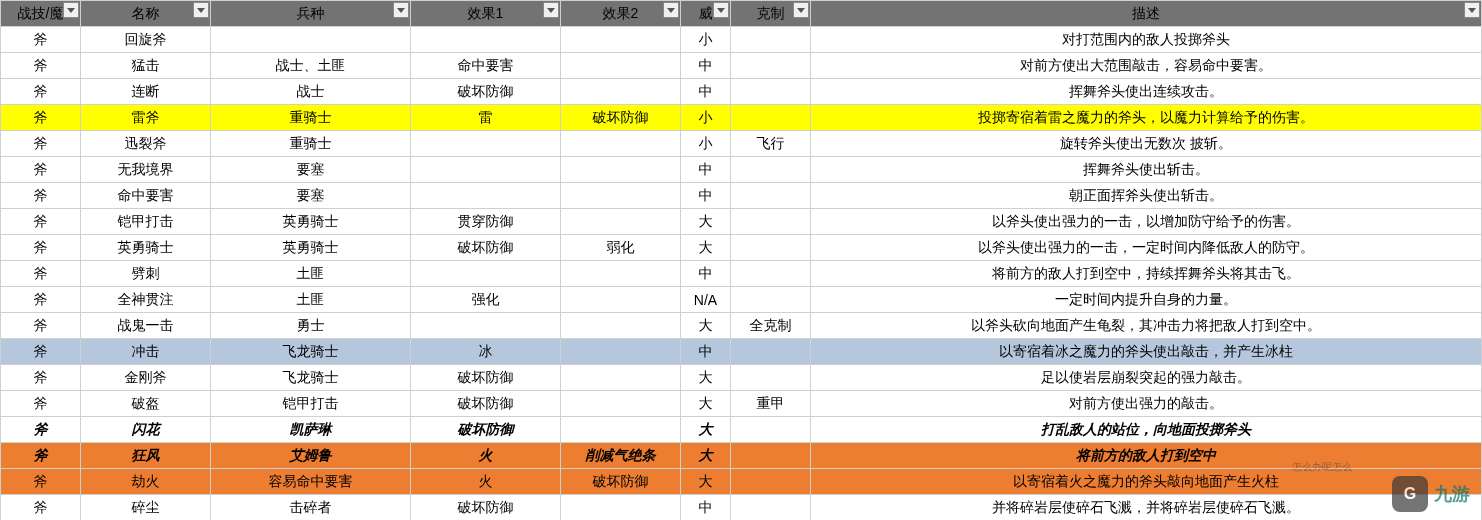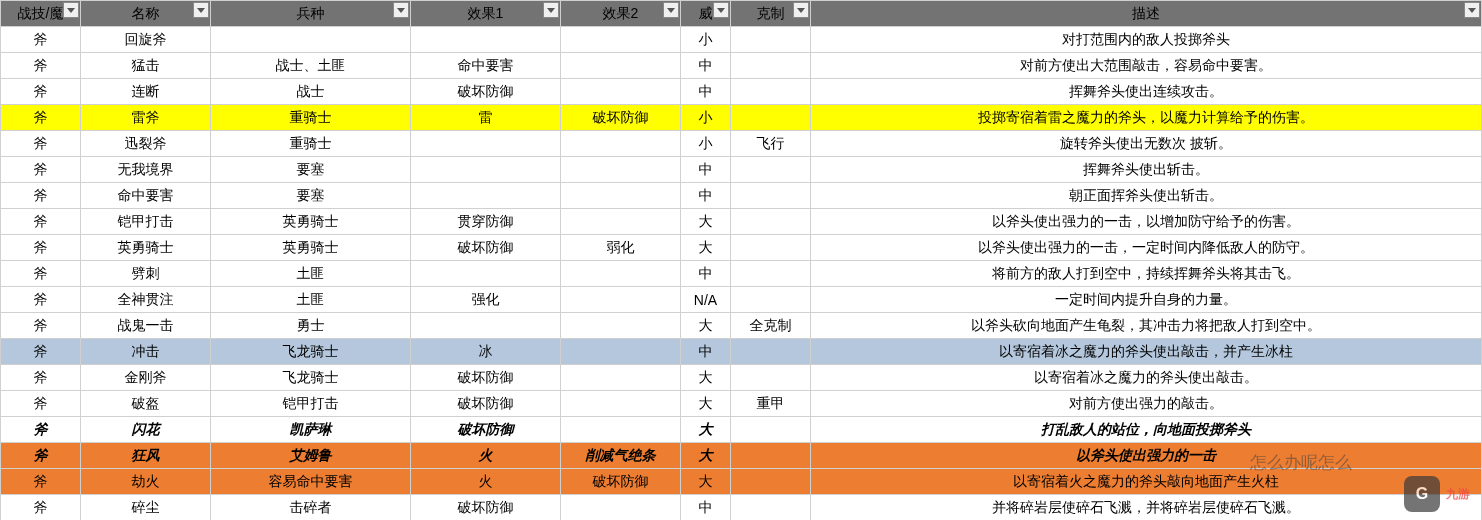--- a/index.html
+++ b/index.html
@@ -17,22 +17,22 @@
 .col-troop { width: 200px; }
 .col-eff1 { width: 150px; }
 .col-eff2 { width: 120px; }
 .col-pow { width: 50px; }
 .col-counter { width: 80px; }
 .col-desc { width: auto; }
 .filter-btn { position: absolute; right: 1px; top: 1px; width: 16px; height: 16px; border: 1px solid #888; background: #f0f0f0; display: flex; align-items: center; justify-content: center; }
 .filter-btn svg { width: 8px; height: 5px; }
 .watermark { position: fixed; right: 12px; bottom: 8px; opacity: 0.7; display: flex; align-items: center; gap: 6px; }
 .watermark .logo { width: 36px; height: 36px; background: #3a3a3a; border-radius: 8px; display:flex; align-items:center; justify-content:center; color:#fff; font-weight:bold; font-size:16px;}
-.watermark .txt { font-size: 12px; color:#ef4444; font-weight:bold;}
-.overlay-text { position:fixed; right: 130px; bottom: 46px; color:#444; font-size:17px; opacity:0.55;}
+.watermark .txt { font-size: 18px; color:#0f766e; font-weight:bold;}
+.overlay-text { position:fixed; right: 130px; bottom: 46px; color:#444; font-size:10px; opacity:0.55;}
 </style>
 </head>
 <body>
 
 <div class="table">
   <div class="row header" id="hdr">
       <div class="cell col-tech"><span>战技/魔</span><div class="filter-btn">
           <svg viewBox="0 0 8 5">
             <path d="M0 0 L4 5 L8 0 Z" fill="#555"></path>
           </svg>
@@ -204,21 +204,21 @@
       <div class="cell col-desc"><span>以寄宿着冰之魔力的斧头使出敲击，并产生冰柱</span></div>
     </div>
     <div class="row ">
       <div class="cell col-tech"><span>斧</span></div>
       <div class="cell col-name"><span>金刚斧</span></div>
       <div class="cell col-troop"><span>飞龙骑士</span></div>
       <div class="cell col-eff1"><span>破坏防御</span></div>
       <div class="cell col-eff2"><span></span></div>
       <div class="cell col-pow"><span>大</span></div>
       <div class="cell col-counter"><span></span></div>
-      <div class="cell col-desc"><span>以寄宿着冰之魔力的斧头使出敲击。</span></div>
+      <div class="cell col-desc"><span>足以使岩层崩裂突起的强力敲击。</span></div>
     </div>
     <div class="row ">
       <div class="cell col-tech"><span>斧</span></div>
       <div class="cell col-name"><span>破盔</span></div>
       <div class="cell col-troop"><span>铠甲打击</span></div>
       <div class="cell col-eff1"><span>破坏防御</span></div>
       <div class="cell col-eff2"><span></span></div>
       <div class="cell col-pow"><span>大</span></div>
       <div class="cell col-counter"><span>重甲</span></div>
       <div class="cell col-desc"><span>对前方使出强力的敲击。</span></div>
@@ -234,21 +234,21 @@
       <div class="cell col-desc"><span>打乱敌人的站位，向地面投掷斧头</span></div>
     </div>
     <div class="row row-orange bold">
       <div class="cell col-tech"><span>斧</span></div>
       <div class="cell col-name"><span>狂风</span></div>
       <div class="cell col-troop"><span>艾姆鲁</span></div>
       <div class="cell col-eff1"><span>火</span></div>
       <div class="cell col-eff2"><span>削减气绝条</span></div>
       <div class="cell col-pow"><span>大</span></div>
       <div class="cell col-counter"><span></span></div>
-      <div class="cell col-desc"><span>以斧头使出强力的一击</span></div>
+      <div class="cell col-desc"><span>将前方的敌人打到空中</span></div>
     </div>
     <div class="row row-orange">
       <div class="cell col-tech"><span>斧</span></div>
       <div class="cell col-name"><span>劫火</span></div>
       <div class="cell col-troop"><span>容易命中要害</span></div>
       <div class="cell col-eff1"><span>火</span></div>
       <div class="cell col-eff2"><span>破坏防御</span></div>
       <div class="cell col-pow"><span>大</span></div>
       <div class="cell col-counter"><span></span></div>
       <div class="cell col-desc"><span>以寄宿着火之魔力的斧头敲向地面产生火柱</span></div>

